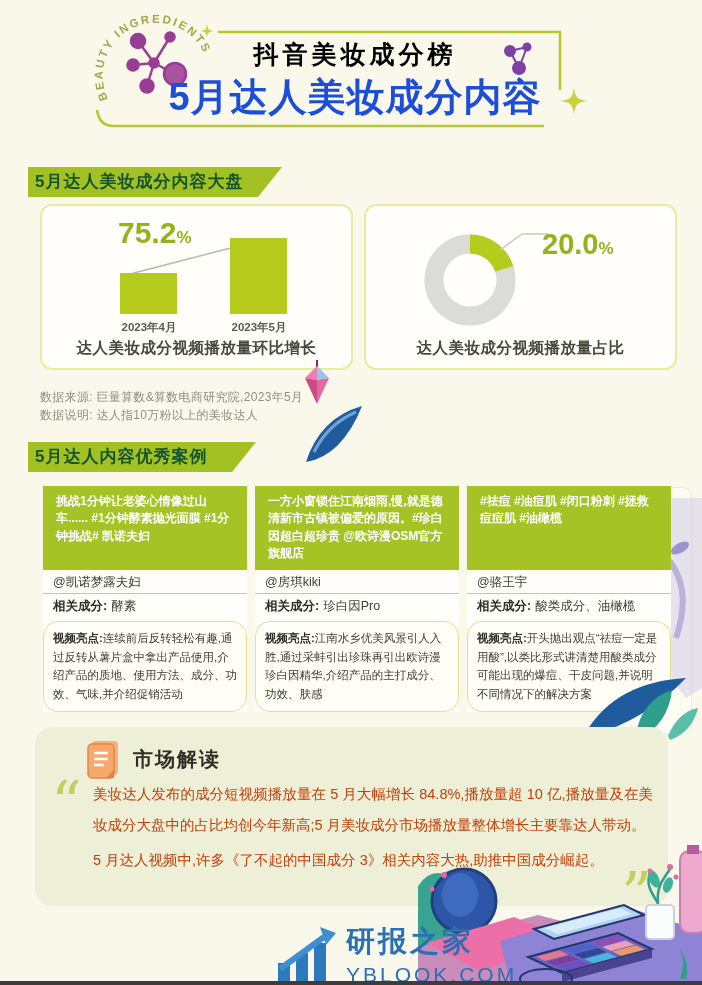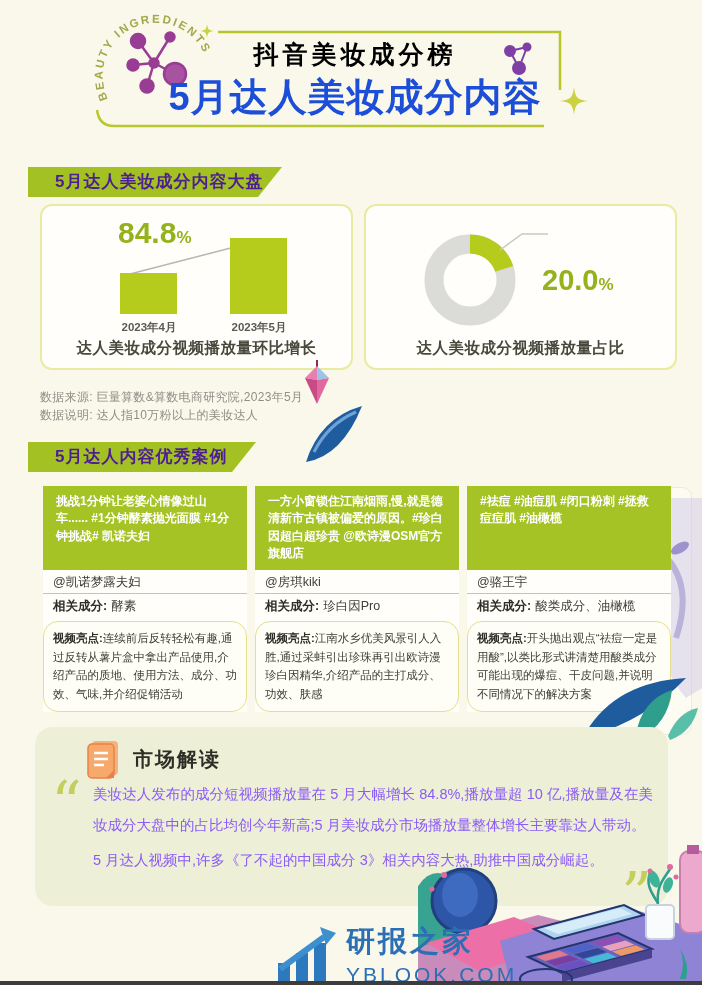--- a/index.html
+++ b/index.html
@@ -9,41 +9,41 @@
   
   .badge { position:absolute; left:88px; top:6px; width:132px; height:132px; }
   .frame-svg { position:absolute; left:0; top:0; width:702px; height:150px; }
   .kicker { position:absolute; left:238px; top:38px; width:234px; text-align:center;
             font-size:25px; font-weight:900; letter-spacing:4px; color:#000000; }
   .main-title { position:absolute; left:140px; top:72px; width:430px; text-align:center;
             font-size:38px; font-weight:900; letter-spacing:1px; color:#1d4ed8; }
   .mol2 { position:absolute; left:498px; top:40px; width:42px; height:42px; }
 
   
-  .banner { position:absolute; left:28px; height:30px; background:#A3C122; color:#4c1d95;
-            font-size:17px; font-weight:800; line-height:30px; padding-left:27px; letter-spacing:1px;
+  .banner { position:absolute; left:28px; height:30px; background:#A3C122; color:#14532d;
+            font-size:17px; font-weight:800; line-height:30px; padding-left:7px; letter-spacing:1px;
             clip-path:polygon(0 0,100% 0,calc(100% - 24px) 100%,0 100%); }
   .banner1 { top:167px; width:254px; }
   .banner2 { top:442px; width:228px; }
 
   
   .card { position:absolute; top:204px; width:313px; height:166px; background:#FFFEFA;
           border:2px solid #E9EBA2; border-radius:12px; }
   .card-bar { left:40px; } .card-donut { left:364px; }
   .growth-label { position:absolute; left:76px; top:10px; color:#93B21B; font-weight:900; }
   .growth-label .big { font-size:30px; } .growth-label .pct { font-size:17px; font-weight:800; }
   .bar { position:absolute; bottom:54px; width:57px; background:#B5CC1D; }
   .bar1 { left:78px; } .bar2 { left:188px; }
   .bar-label { position:absolute; bottom:33px; width:90px; text-align:center; font-size:11.5px; color:#5B5B52; font-weight:700;}
   .bar-label1 { left:62px; } .bar-label2 { left:172px; }
   .chart-caption { position:absolute; bottom:9px; left:0; width:100%; text-align:center;
                    font-size:15.5px; font-weight:800; color:#48483C; letter-spacing:0.5px;}
   .arrow-svg { position:absolute; left:0; top:0; width:313px; height:166px; }
   .donut-svg { position:absolute; left:44px; top:12px; width:260px; height:126px; }
-  .donut-value { position:absolute; left:176px; top:22px; color:#93B21B; font-weight:900;margin-top:36px; }
+  .donut-value { position:absolute; left:176px; top:22px; color:#93B21B; font-weight:900; }
   .donut-value .big { font-size:29px; } .donut-value .pct { font-size:17px; font-weight:800; }
 
   .source { position:absolute; left:40px; font-size:12px; color:#8F8F88; letter-spacing:0.3px; }
   .source1 { top:389px; } .source2 { top:407px; }
 
   
   .deco-panel { position:absolute; left:604px; top:487px; width:88px; height:248px;
                 background:#FDFCF3; border:1px solid #ECEADB; border-radius:10px; }
   .case-col { position:absolute; top:486px; width:204px; background:#FFFEFA; }
   .c1 { left:43px; } .c2 { left:255px; } .c3 { left:467px; }
@@ -58,21 +58,21 @@
   .case-hl b { color:#2E2E28; }
 
   
   .market { position:absolute; left:35px; top:727px; width:633px; height:179px;
             background:#EDEFD7; border-radius:18px; }
   .m-icon { position:absolute; left:52px; top:14px; width:34px; height:38px; }
   .m-title { position:absolute; left:98px; top:19px; font-size:20px; font-weight:900; color:#2E2E26; letter-spacing:2px;}
   .quote { position:absolute; font-family:"DejaVu Serif",serif; font-size:60px; color:#C4CE5A; line-height:0.6; }
   .q-open { left:16px; top:58px; } .q-close { right:16px; bottom:-6px; }
   .m-body { position:absolute; left:58px; top:52px; width:560px; font-size:14.5px;
-            line-height:2.15; color:#8b5cf6; text-align:justify; }
+            line-height:2.15; color:#c2410c; text-align:justify; }
   .m-body p + p { margin-top:4px; }
 
   
   .logo { position:absolute; left:276px; top:922px; display:flex; align-items:center; }
   .logo-text { margin-left:10px; color:#2B6FB5; }
   .logo-name { font-size:29px; font-weight:900; letter-spacing:3px; }
   .logo-sub { font-size:21px; letter-spacing:3px; margin-top:1px; font-weight:400;}
   .bottom-line { position:absolute; left:0; bottom:0; width:100%; height:4px; background:#3C3C3C; }
   .abs { position:absolute; }
 </style>
@@ -120,21 +120,21 @@
         <circle cx="29" cy="7" r="3.5" fill="#7F3FA5"></circle>
       <circle cx="21" cy="28" r="6" fill="#7F3FA5"></circle>
     </g>
   </svg>
   <div class="main-title">5月达人美妆成分内容</div>
 
   <div class="banner banner1">5月达人美妆成分内容大盘</div>
 
   <div class="card card-bar">
     <div class="growth-label">
-      <span class="big">84.8</span><span class="pct">%</span>
+      <span class="big">75.2</span><span class="pct">%</span>
     </div>
     <svg class="arrow-svg" viewBox="0 0 313 166">
       <defs>
           <marker id="ah" markerWidth="8" markerHeight="8" refX="6" refY="3" orient="auto">
         <path d="M0,0 L7,3 L0,6 Z" fill="#AFAFA6"></path>
           </marker>
         </defs>
       <line x1="88" y1="68" x2="212" y2="36" stroke="#B7B7AE" stroke-width="1.5" marker-end="url(#ah)"></line>
     </svg>
     <div class="bar bar1" style="height: 41px;"></div>

